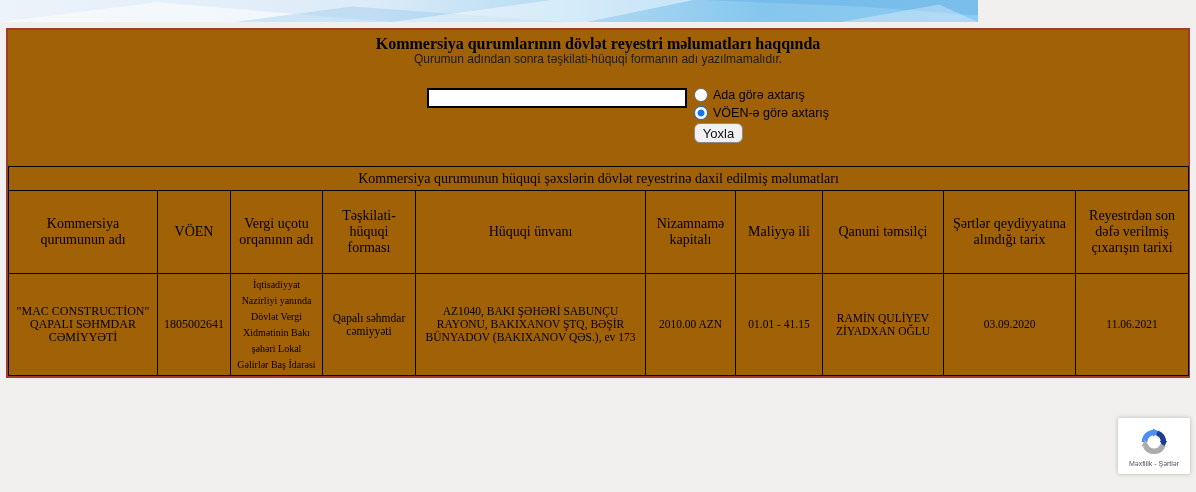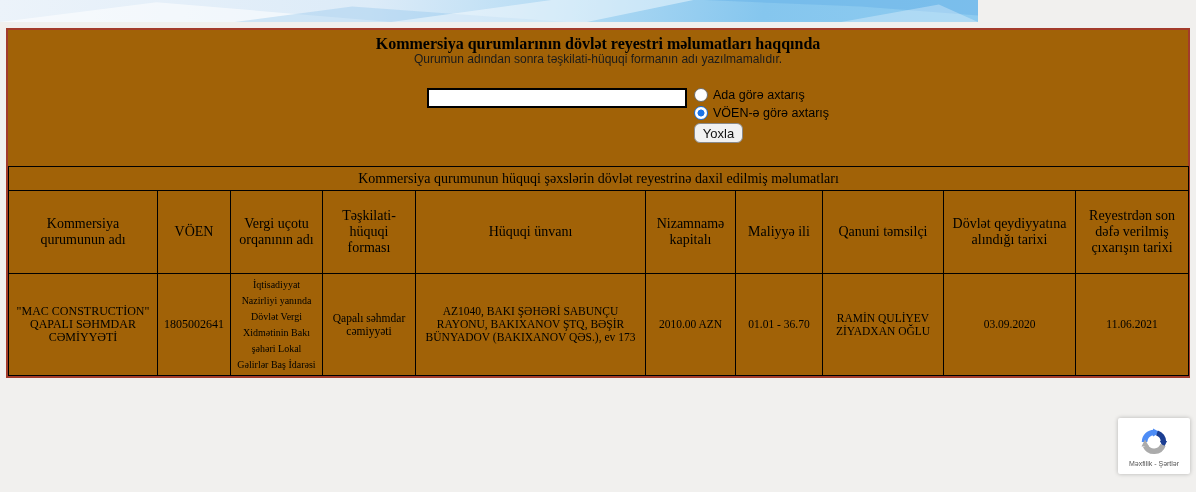--- a/index.html
+++ b/index.html
@@ -112,31 +112,31 @@
       </tr>
       <tr class="header-row">
         <th>Kommersiya qurumunun adı</th>
         <th>VÖEN</th>
         <th>Vergi uçotu orqanının adı</th>
         <th>Təşkilati-hüquqi forması</th>
         <th>Hüquqi ünvanı</th>
         <th>Nizamnamə kapitalı</th>
         <th>Maliyyə ili</th>
         <th>Qanuni təmsilçi</th>
-        <th>Dövlət qeydiyyatına alındığı tarixi</th>
+        <th>Şərtlər qeydiyyatına alındığı tarix</th>
         <th>Reyestrdən son dəfə verilmiş çıxarışın tarixi</th>
       </tr>
       <tr class="data-row">
         <td>"MAC CONSTRUCTİON" QAPALI SƏHMDAR CƏMİYYƏTİ</td>
         <td>1805002641</td>
         <td>İqtisadiyyat Nazirliyi yanında Dövlət Vergi Xidmətinin Bakı şəhəri Lokal Gəlirlər Baş İdarəsi</td>
         <td>Qapalı səhmdar cəmiyyəti</td>
         <td>AZ1040, BAKI ŞƏHƏRİ SABUNÇU RAYONU, BAKIXANOV ŞTQ, BƏŞİR BÜNYADOV (BAKIXANOV QƏS.), ev 173</td>
         <td>2010.00 AZN</td>
-        <td>01.01 - 36.70</td>
+        <td>01.01 - 41.15</td>
         <td>RAMİN QULİYEV ZİYADXAN OĞLU</td>
         <td>03.09.2020</td>
         <td>11.06.2021</td>
       </tr>
     </tbody>
   </table>
 </div>
 
 <div class="recaptcha">
   <svg viewBox="0 0 64 64">

